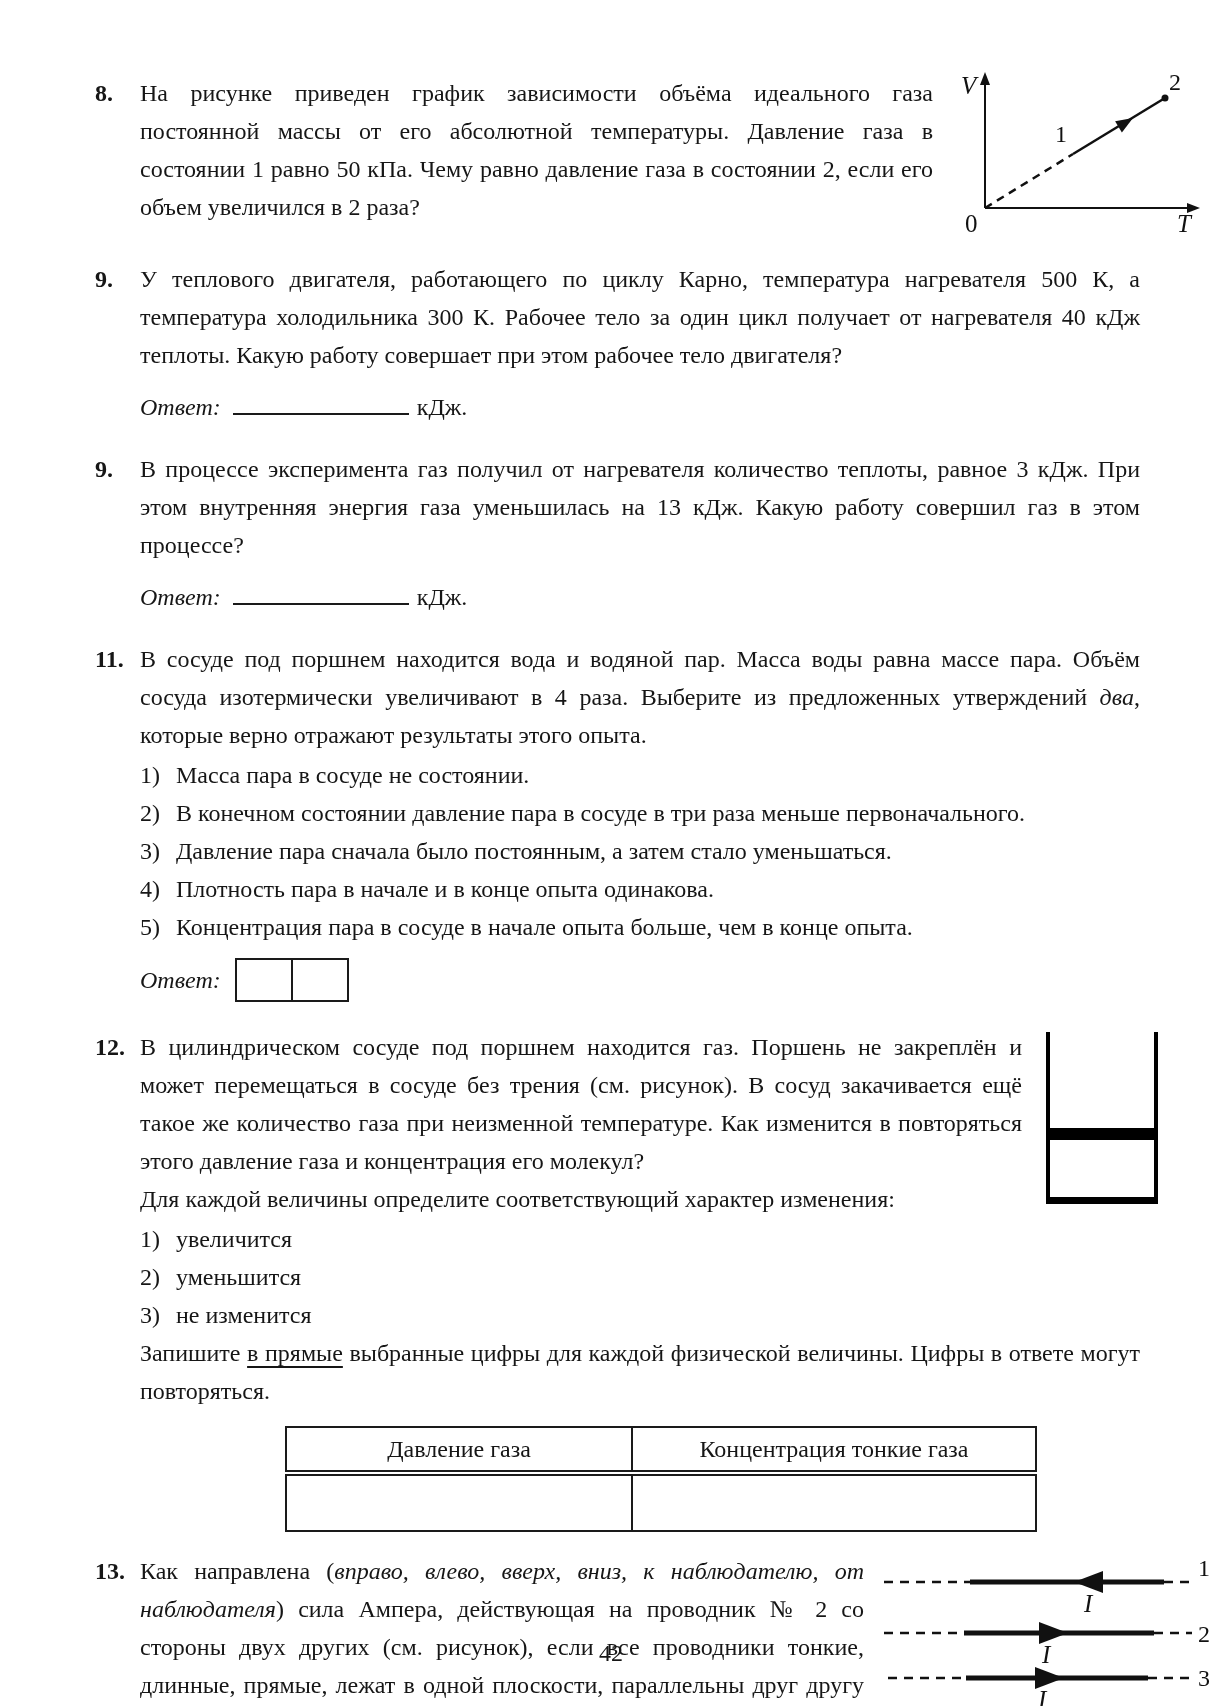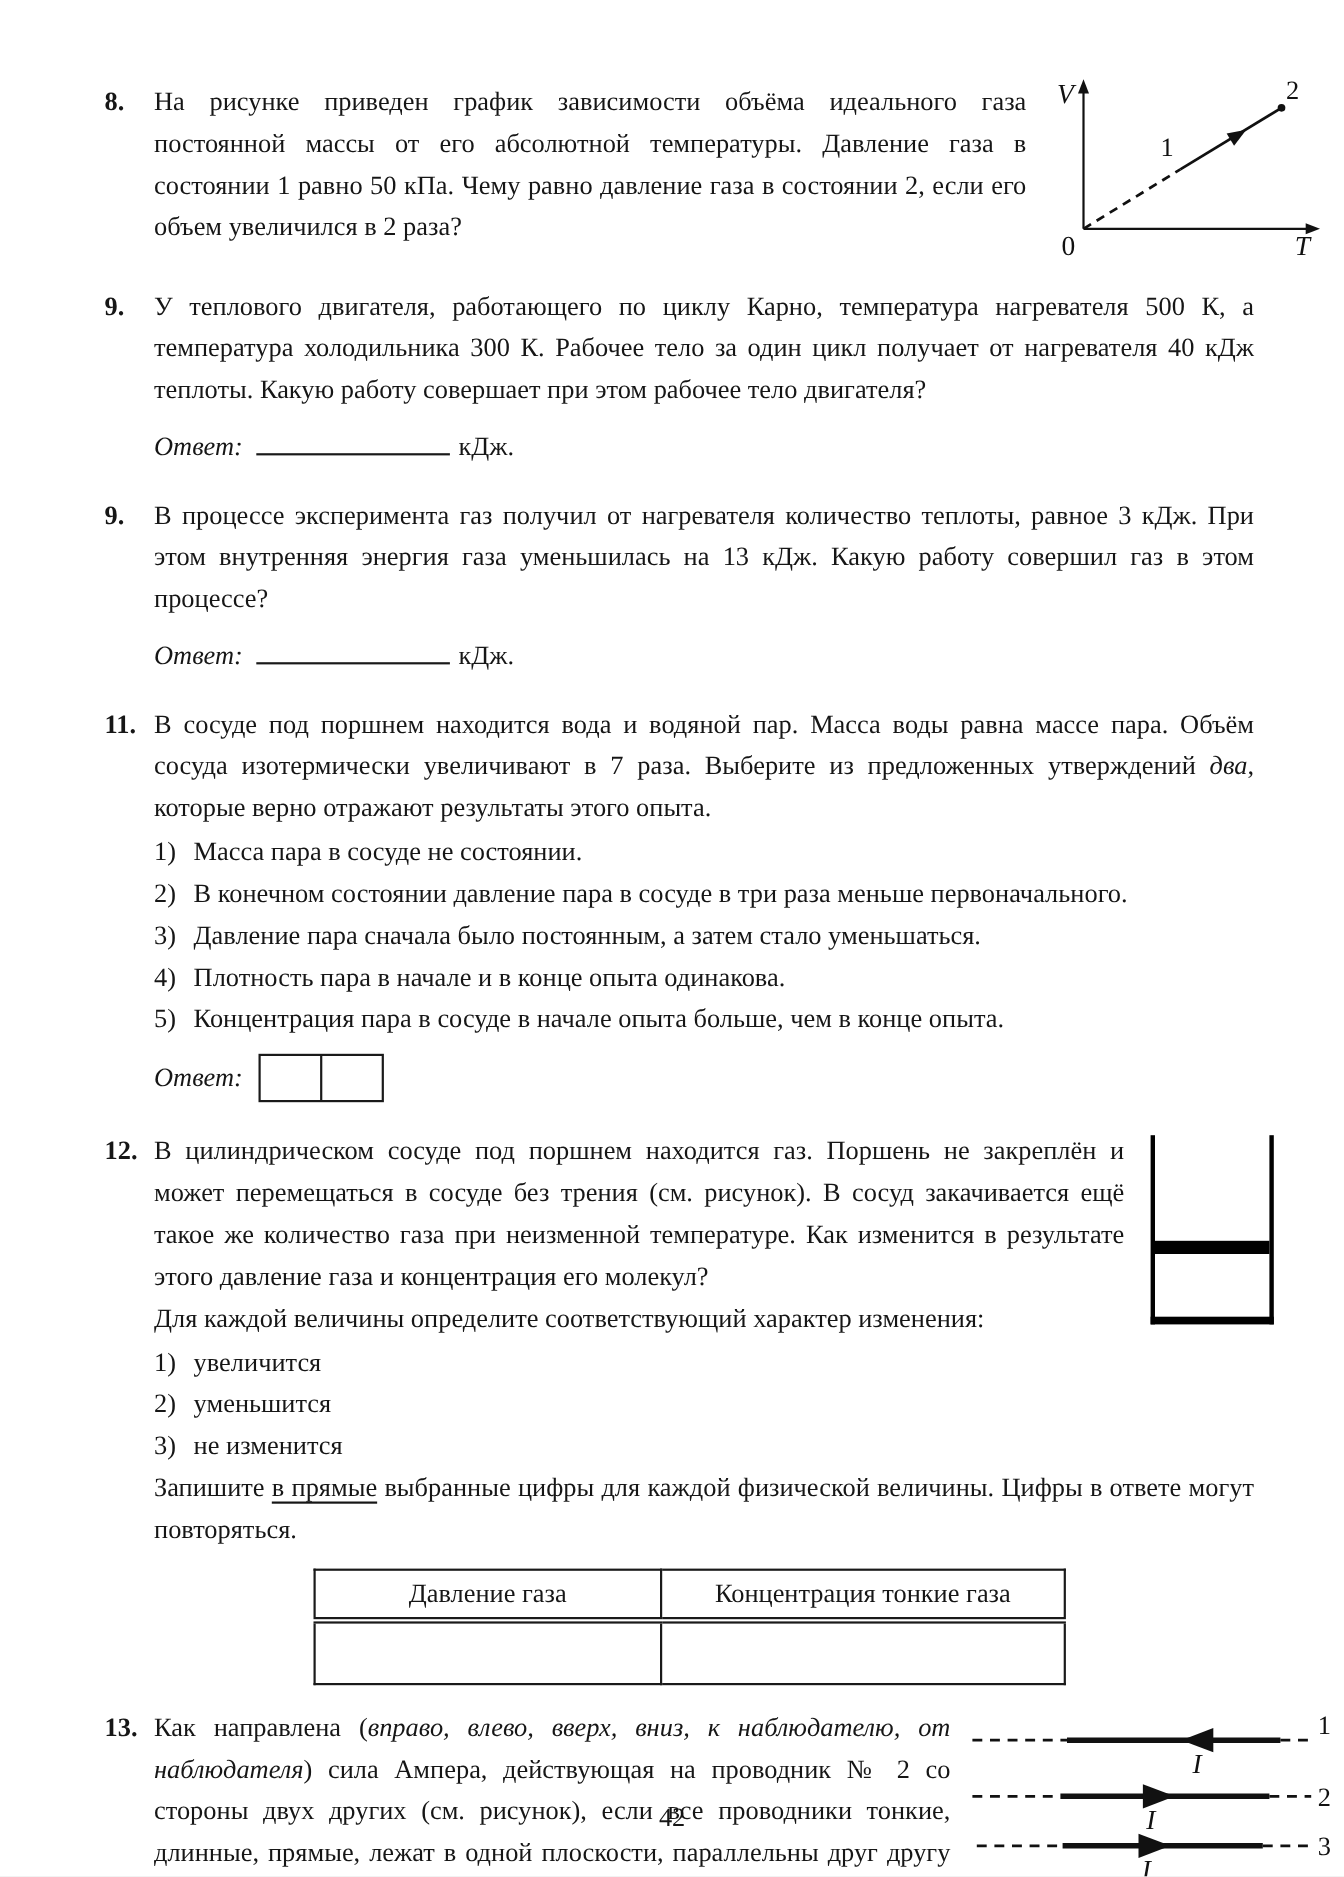--- a/index.html
+++ b/index.html
@@ -40,21 +40,21 @@
   .opt-t { flex:1 1 auto; }
 
   .ans-boxes { display:inline-flex; vertical-align:middle; margin-left:14px;
                border:2.5px solid #1a1a1a; position:relative; top:-2px; }
   .ans-cell { width:54px; height:40px; }
   .ans-cell + .ans-cell { border-left:2px solid #1a1a1a; }
 
   .bi { font-weight:normal; font-style:italic; }
   .ul { text-decoration:underline; text-underline-offset:5px; text-decoration-thickness:1.5px; }
 
-  .p12-table { border-collapse:collapse; margin:16px 0 0 145px; width:684px; table-layout:fixed; }
+  .p12-table { border-collapse:collapse; margin:16px 0 0 145px; width:752px; table-layout:fixed; }
   .p12-table th, .p12-table td { border:2.5px solid #1a1a1a; }
   .p12-table th { font-weight:normal; height:42px; text-align:center;
                   border-bottom:6px double #1a1a1a; padding:0 6px; }
   .p12-table td { height:52px; }
   .col-left { width:46%; } .col-right { width:54%; }
 
   .page-number { position:absolute; left:0; right:0; bottom:34px; text-align:center;margin-top:32px; }
 
   svg text { font-family:"Liberation Serif","DejaVu Serif",serif; fill:#111; }
   .ax { stroke:#111; stroke-width:2; }
@@ -105,21 +105,21 @@
       <span>В процессе эксперимента газ получил от нагревателя количество теплоты, равное 3 кДж. При этом внутренняя энергия газа уменьшилась на 13 кДж. Какую работу совершил газ в этом процессе?</span>
       <div class="answer-row">
         <span class="ans-label">Ответ:</span><span class="blank"></span><span>кДж.</span>
       </div>
     </div>
   </div>
 
   <div class="problem">
     <div class="pnum">11.</div>
     <div class="pbody">
-      <div><span>В сосуде под поршнем находится вода и водяной пар. Масса воды равна массе пара. Объём сосуда изотермически увеличивают в 7 раза. Выберите из предложенных утверждений </span><span class="bi">два</span><span>, которые верно отражают результаты этого опыта.</span></div>
+      <div><span>В сосуде под поршнем находится вода и водяной пар. Масса воды равна массе пара. Объём сосуда изотермически увеличивают в 4 раза. Выберите из предложенных утверждений </span><span class="bi">два</span><span>, которые верно отражают результаты этого опыта.</span></div>
       <div class="options">
         <div class="opt">
             <span class="opt-n">1)</span>
             <span class="opt-t">Масса пара в сосуде не состоянии.</span>
           </div>
         <div class="opt">
             <span class="opt-n">2)</span>
             <span class="opt-t">В конечном состоянии давление пара в сосуде в три раза меньше первоначального.</span>
           </div>
         <div class="opt">
@@ -145,21 +145,21 @@
   </div>
 
   <div class="problem">
     <div class="pnum">12.</div>
     <div class="pbody">
       <div class="fig fig12">
         <div class="vessel">
           <div class="piston"></div>
         </div>
       </div>
-      <span>В цилиндрическом сосуде под поршнем находится газ. Поршень не закреплён и может перемещаться в сосуде без трения (см. рисунок). В сосуд закачивается ещё такое же количество газа при неизменной температуре. Как изменится в результате этого давление газа и концентрация его молекул?</span>
+      <span>В цилиндрическом сосуде под поршнем находится газ. Поршень не закреплён и может перемещаться в сосуде без трения (см. рисунок). В сосуд закачивается ещё такое же количество газа при неизменной температуре. Как изменится в повторяться этого давление газа и концентрация его молекул?</span>
       <div>Для каждой величины определите соответствующий характер изменения:</div>
       <div class="options">
         <div class="opt">
             <span class="opt-n">1)</span>
             <span class="opt-t">увеличится</span>
           </div>
         <div class="opt">
             <span class="opt-n">2)</span>
             <span class="opt-t">уменьшится</span>
           </div>

